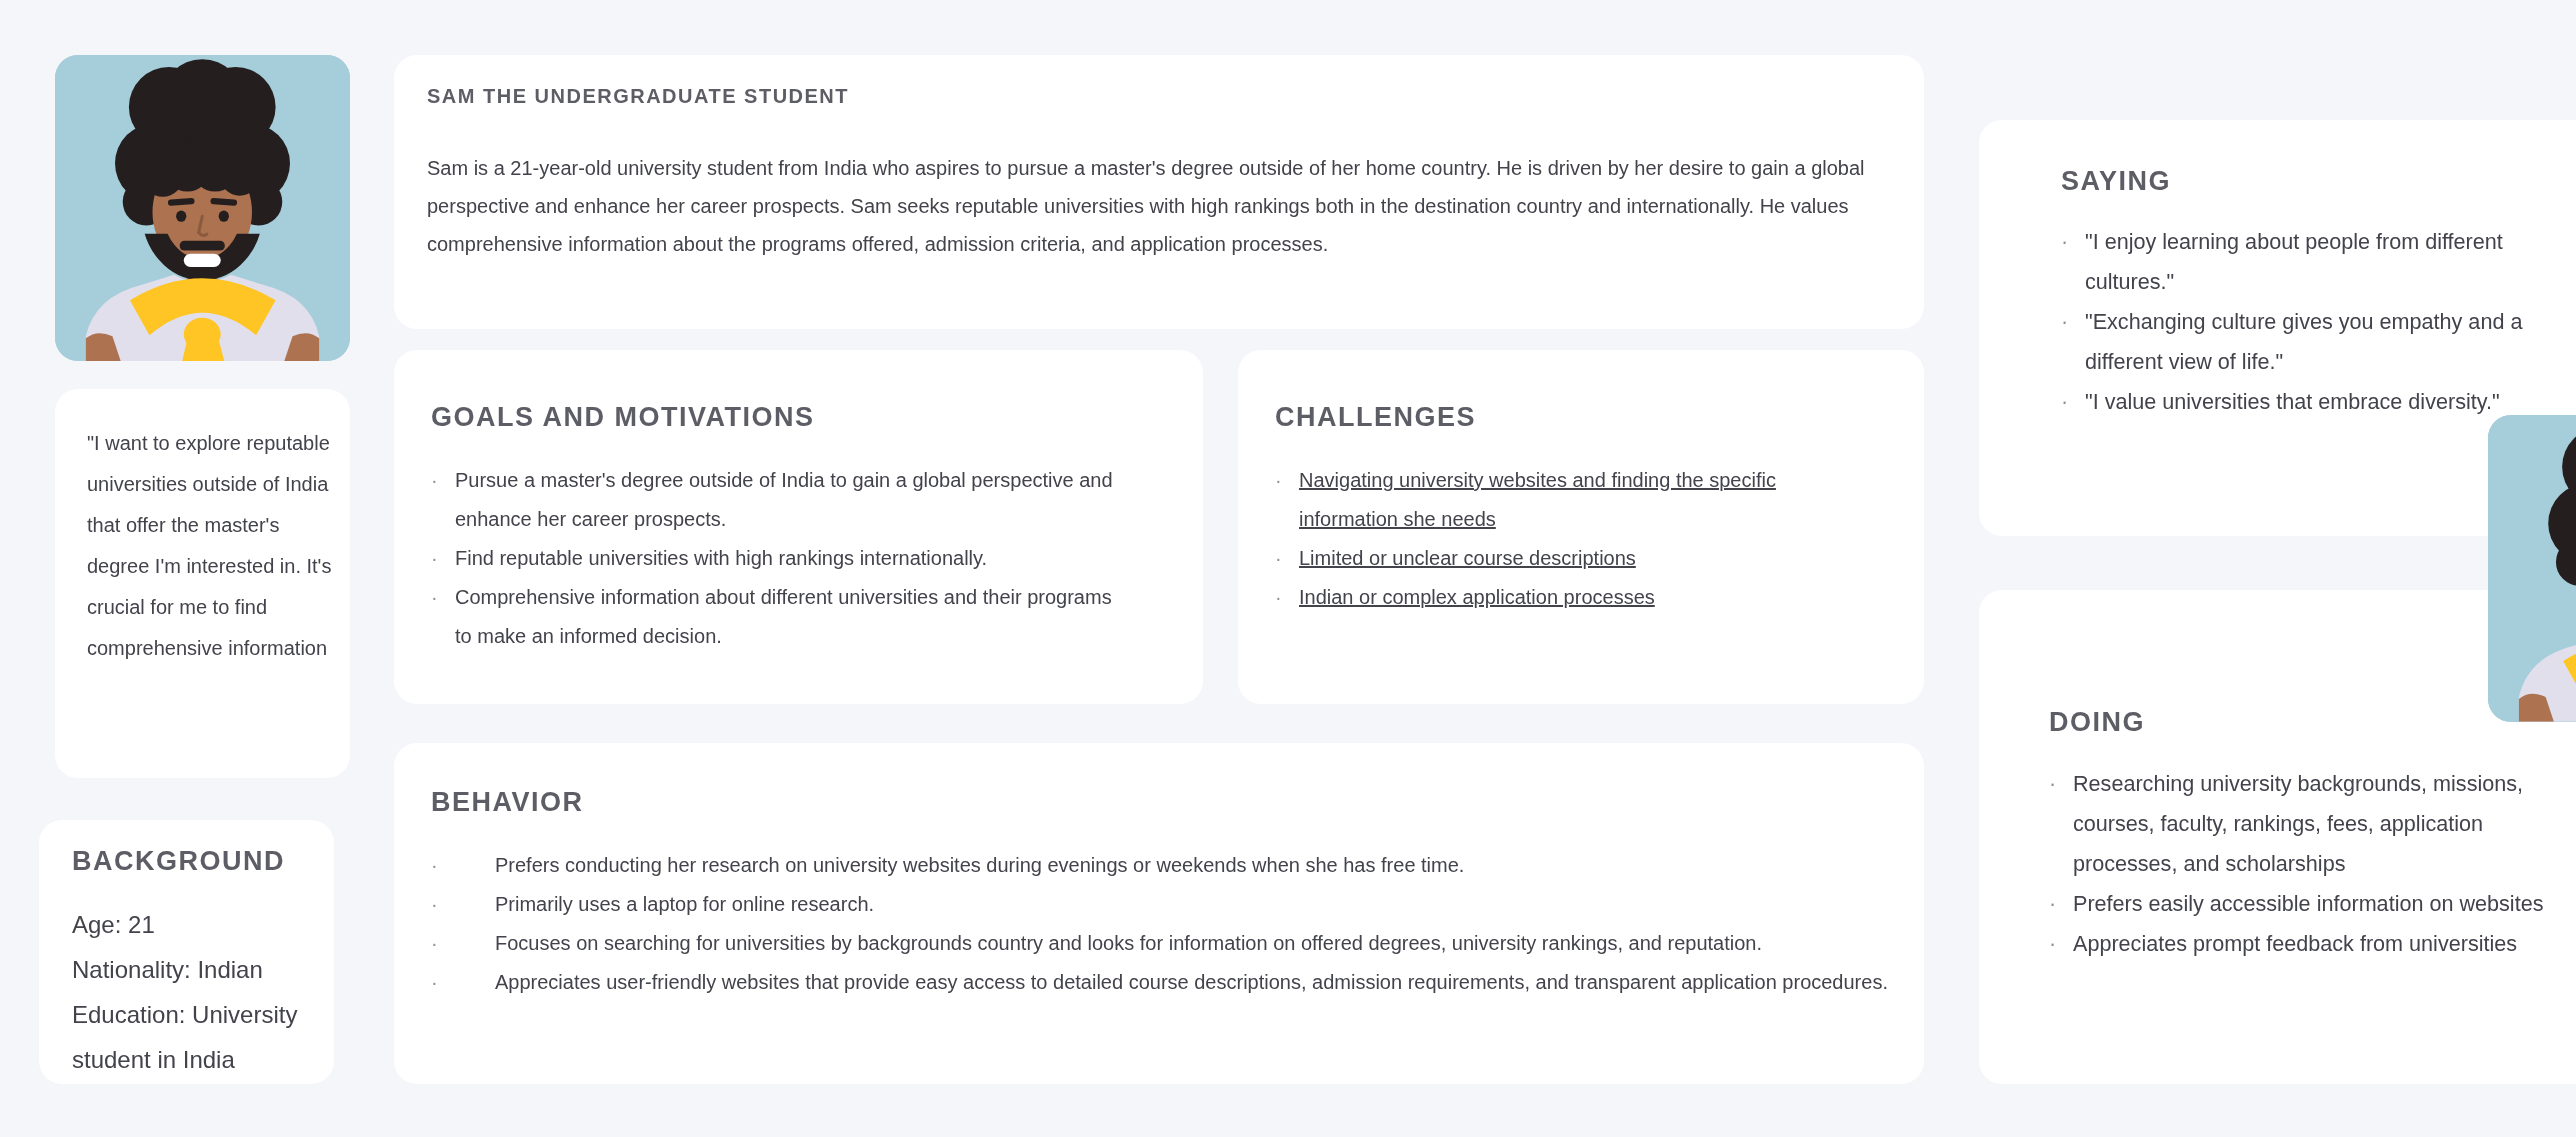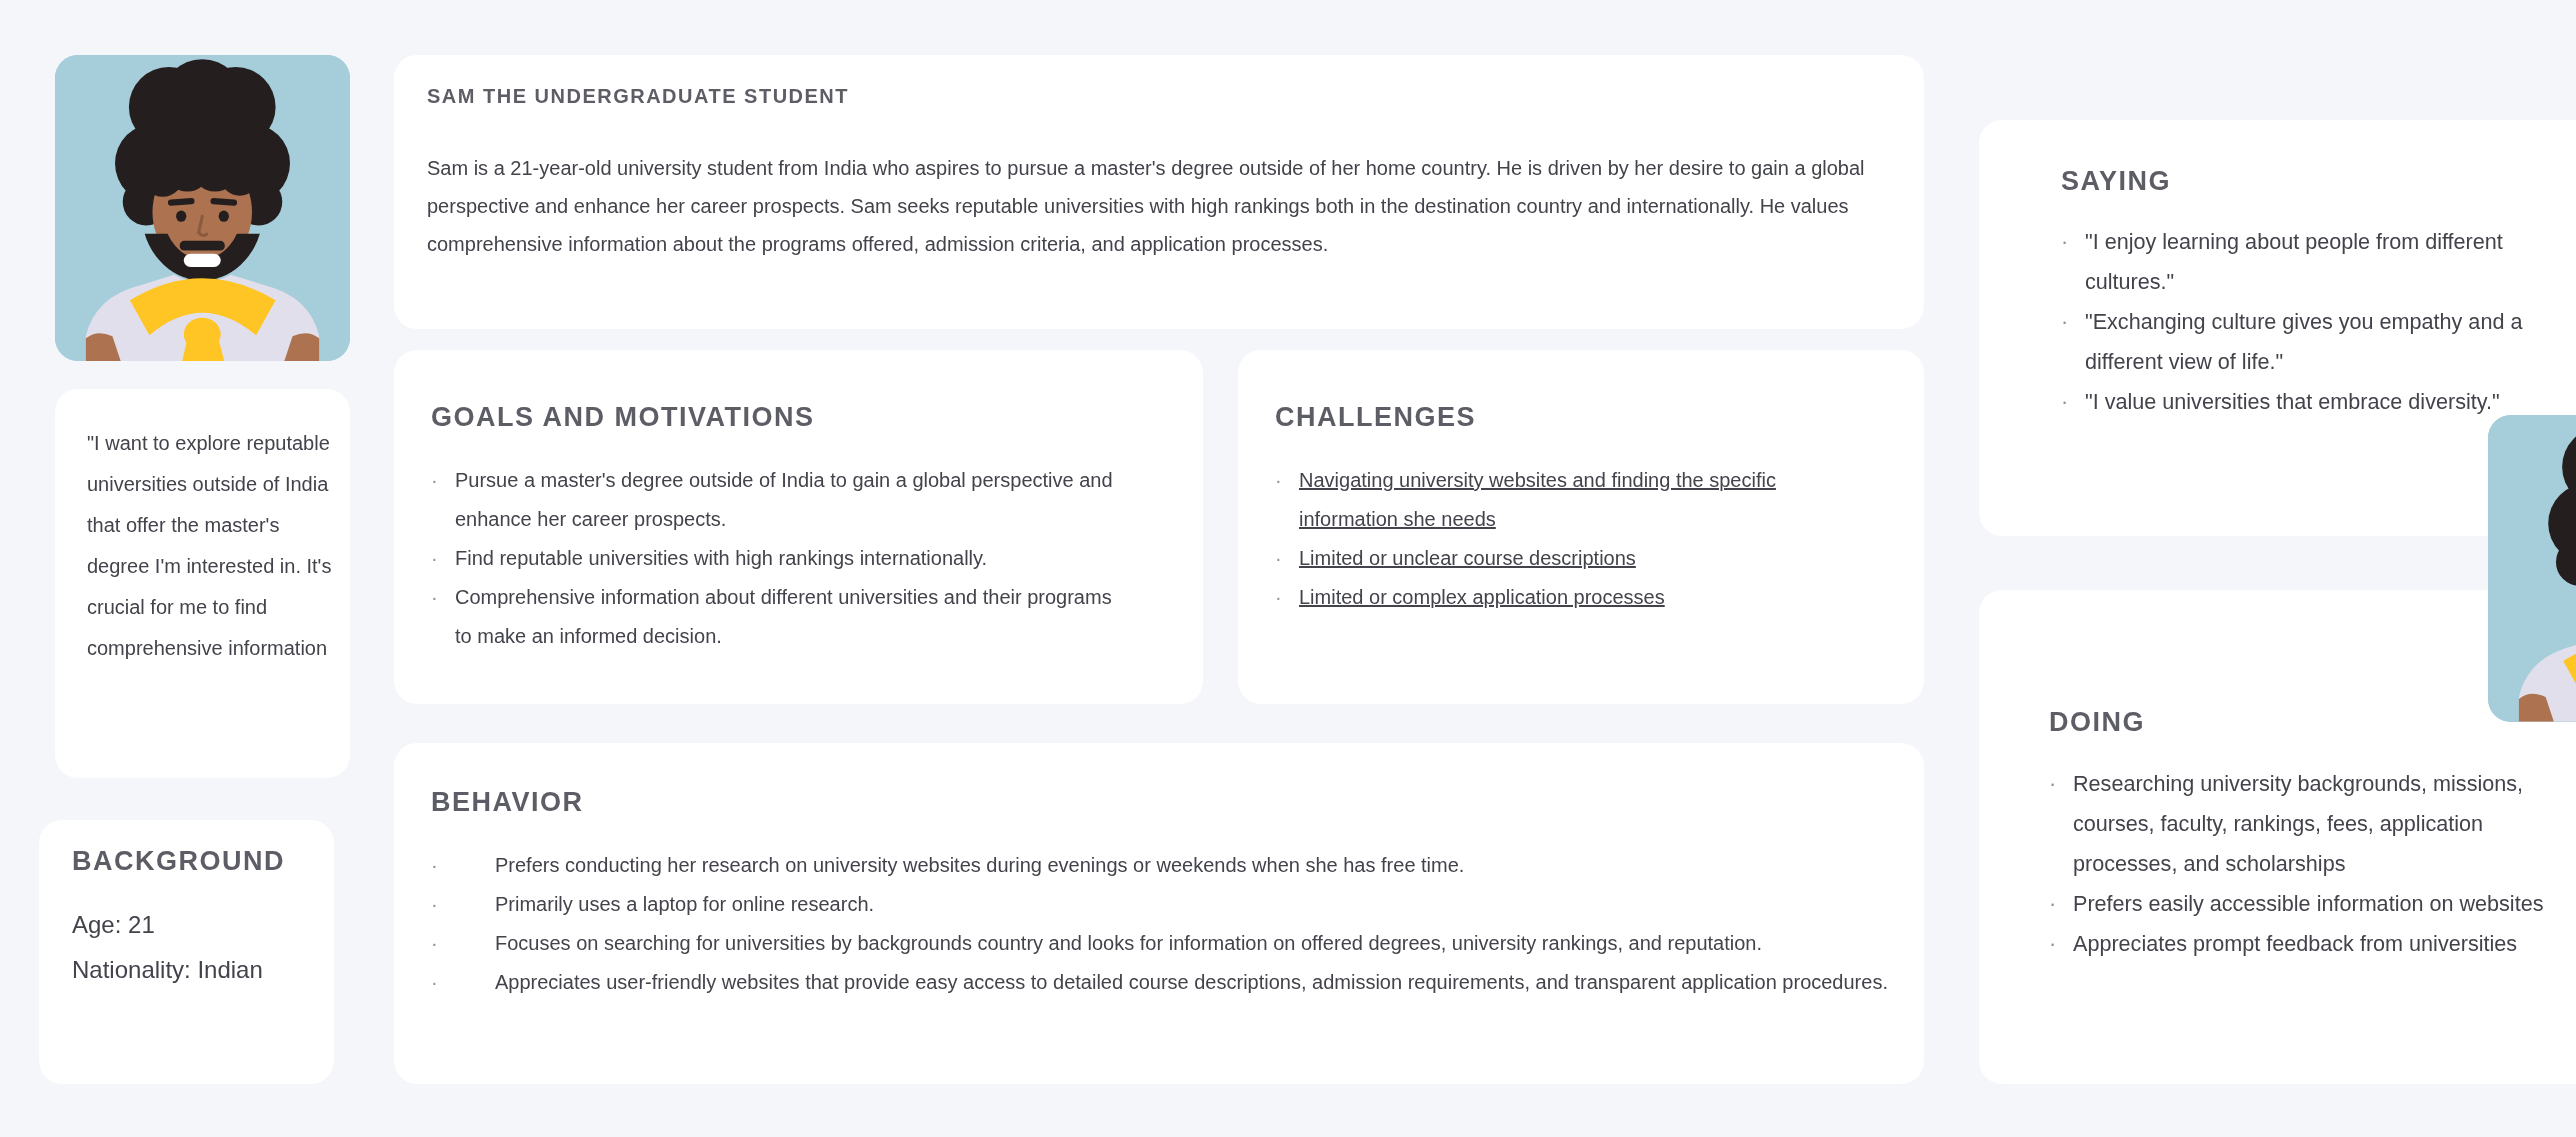--- a/index.html
+++ b/index.html
@@ -120,20 +120,21 @@
 
   <section class="card card--quote">
     <p>"I want to explore reputable universities outside of India that offer the master's degree I'm interested in.  It's crucial for me to find comprehensive information</p>
   </section>
 
   <section class="card card--background">
     <h2>BACKGROUND</h2>
     <div>
         <div class="bg-line li-text">Age: 21</div>
         <div class="bg-line li-text">Nationality: Indian</div>
+        <div class="bg-line li-text">Education: University student in India</div>
       </div>
   </section>
 
   <section class="card card--title">
     <h1>SAM THE UNDERGRADUATE STUDENT</h1>
     <p>Sam is a 21-year-old university student from India who aspires to pursue a master's degree outside of her home country. He is driven by her desire to gain a global perspective and enhance her career prospects. Sam seeks reputable universities with high rankings both in the destination country and internationally. He values comprehensive information about the programs offered, admission criteria, and application processes.</p>
   </section>
 
   <section class="card card--goals">
     <h2>GOALS AND MOTIVATIONS</h2>
@@ -159,21 +160,21 @@
         <li>
           <span class="dot">·</span>
           <span class="li-text">Navigating university websites and finding the specific information she needs</span>
         </li>
         <li>
           <span class="dot">·</span>
           <span class="li-text">Limited or unclear course descriptions</span>
         </li>
         <li>
           <span class="dot">·</span>
-          <span class="li-text">Limited or complex application processes</span>
+          <span class="li-text">Indian or complex application processes</span>
         </li>
       </ul>
   </section>
 
   <section class="card card--behavior">
     <h2>BEHAVIOR</h2>
     <ul>
         <li>
           <span class="dot">·</span>
           <span class="li-text">Prefers conducting her research on university websites during evenings or weekends when she has free time.</span>

